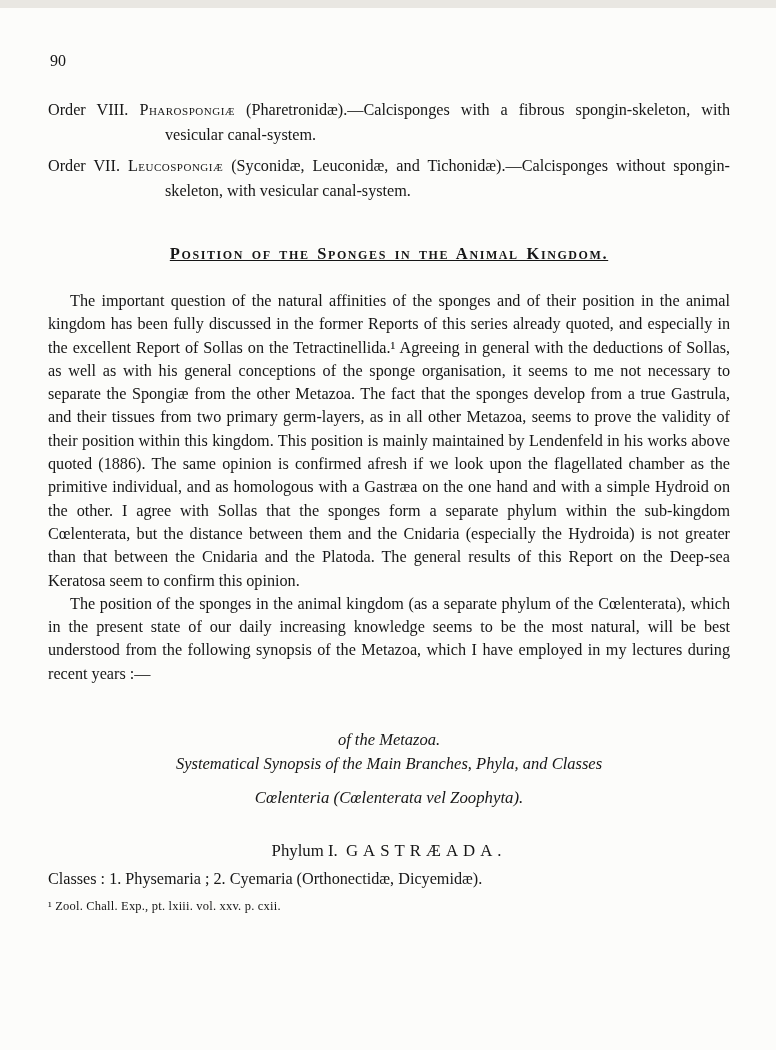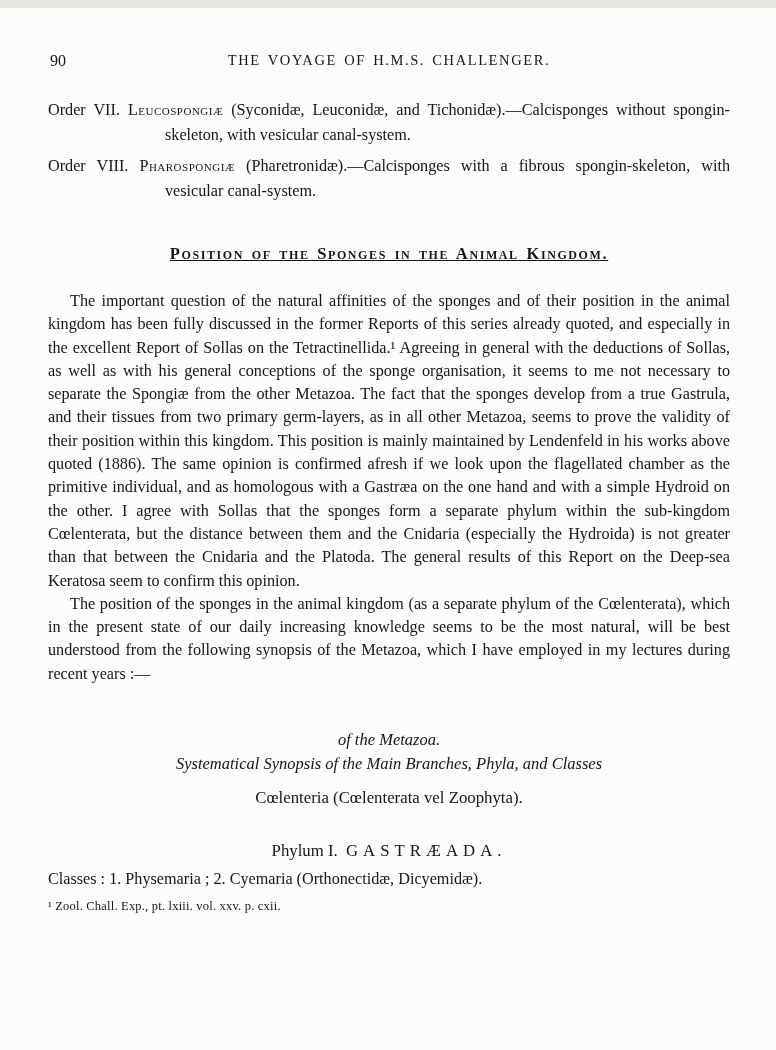--- a/index.html
+++ b/index.html
@@ -90,20 +90,21 @@
   .branch-letter {
     font-weight: bold;
     font-size: 17.5px;
     letter-spacing: 1px;
     margin-right: 6px;
   }
 
   .coelenteria-line {
     margin-top: 10px;
     text-align: center;
+    font-style: italic;
     font-size: 16.8px;
     line-height: 23px;
   }
 
   .phylum-line {
     margin-top: 30px;
     text-align: center;
     font-size: 16.8px;
     line-height: 24px;
   }
@@ -126,33 +127,32 @@
     letter-spacing: 0.2px;
   }
 </style>
 </head>
 <body>
 
 <div class="page">
 
   <header class="running-head">
     <span class="page-num">90</span>
-    <span class="running-title">THE VOYAGE OF H.M.S. CHALLENGER.</span>
   </header>
+
+  <div class="order">
+    <span>Order VIII.</span>
+    <span class="sc">Pharospongiæ</span>
+    <span>(Pharetronidæ).—Calcisponges with a fibrous spongin-skeleton, with vesicular canal-system.</span>
+  </div>
 
   <div class="order">
     <span>Order VII.</span>
     <span class="sc">Leucospongiæ</span>
     <span>(Syconidæ, Leuconidæ, and Tichonidæ).—Calcisponges without spongin-skeleton, with vesicular canal-system.</span>
-  </div>
-
-  <div class="order">
-    <span>Order VIII.</span>
-    <span class="sc">Pharospongiæ</span>
-    <span>(Pharetronidæ).—Calcisponges with a fibrous spongin-skeleton, with vesicular canal-system.</span>
   </div>
 
   <h2 class="section-heading">Position of the Sponges in the Animal Kingdom.</h2>
 
   <p class="body-para">The important question of the natural affinities of the sponges and of their position in the animal kingdom has been fully discussed in the former Reports of this series already quoted, and especially in the excellent Report of Sollas on the Tetractinellida.¹ Agreeing in general with the deductions of Sollas, as well as with his general conceptions of the sponge organisation, it seems to me not necessary to separate the Spongiæ from the other Metazoa. The fact that the sponges develop from a true Gastrula, and their tissues from two primary germ-layers, as in all other Metazoa, seems to prove the validity of their position within this kingdom. This position is mainly maintained by Lendenfeld in his works above quoted (1886). The same opinion is confirmed afresh if we look upon the flagellated chamber as the primitive individual, and as homologous with a Gastræa on the one hand and with a simple Hydroid on the other. I agree with Sollas that the sponges form a separate phylum within the sub-kingdom Cœlenterata, but the distance between them and the Cnidaria (especially the Hydroida) is not greater than that between the Cnidaria and the Platoda. The general results of this Report on the Deep-sea Keratosa seem to confirm this opinion.</p>
   <p class="body-para">The position of the sponges in the animal kingdom (as a separate phylum of the Cœlenterata), which in the present state of our daily increasing knowledge seems to be the most natural, will be best understood from the following synopsis of the Metazoa, which I have employed in my lectures during recent years :—</p>
 
   <div class="synopsis-heading">
     <div>of the Metazoa.</div>
     <div>Systematical Synopsis of the Main Branches, Phyla, and Classes</div>

